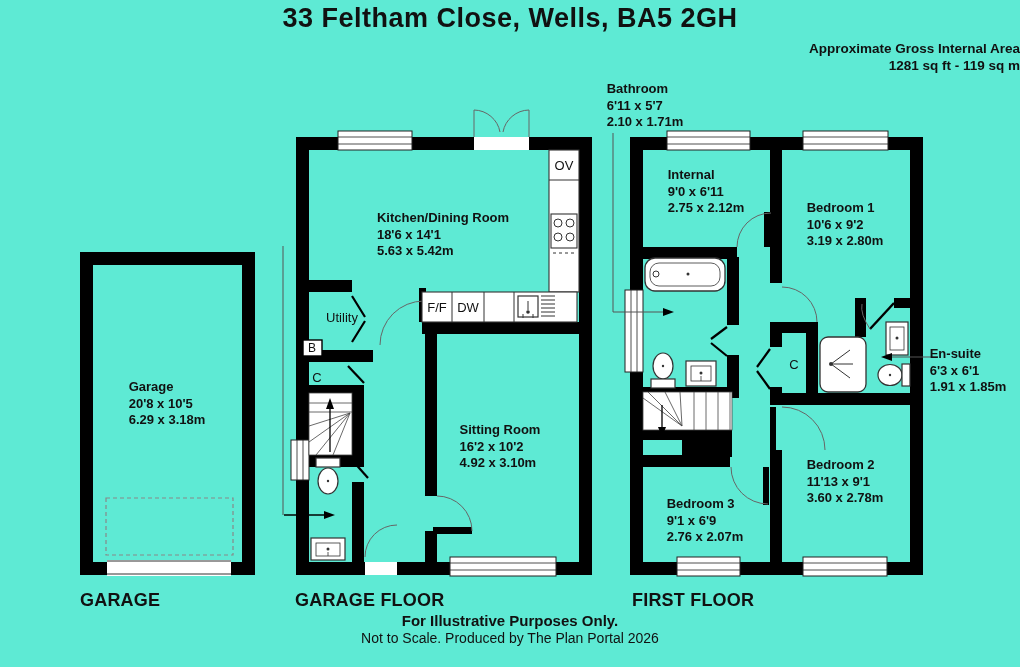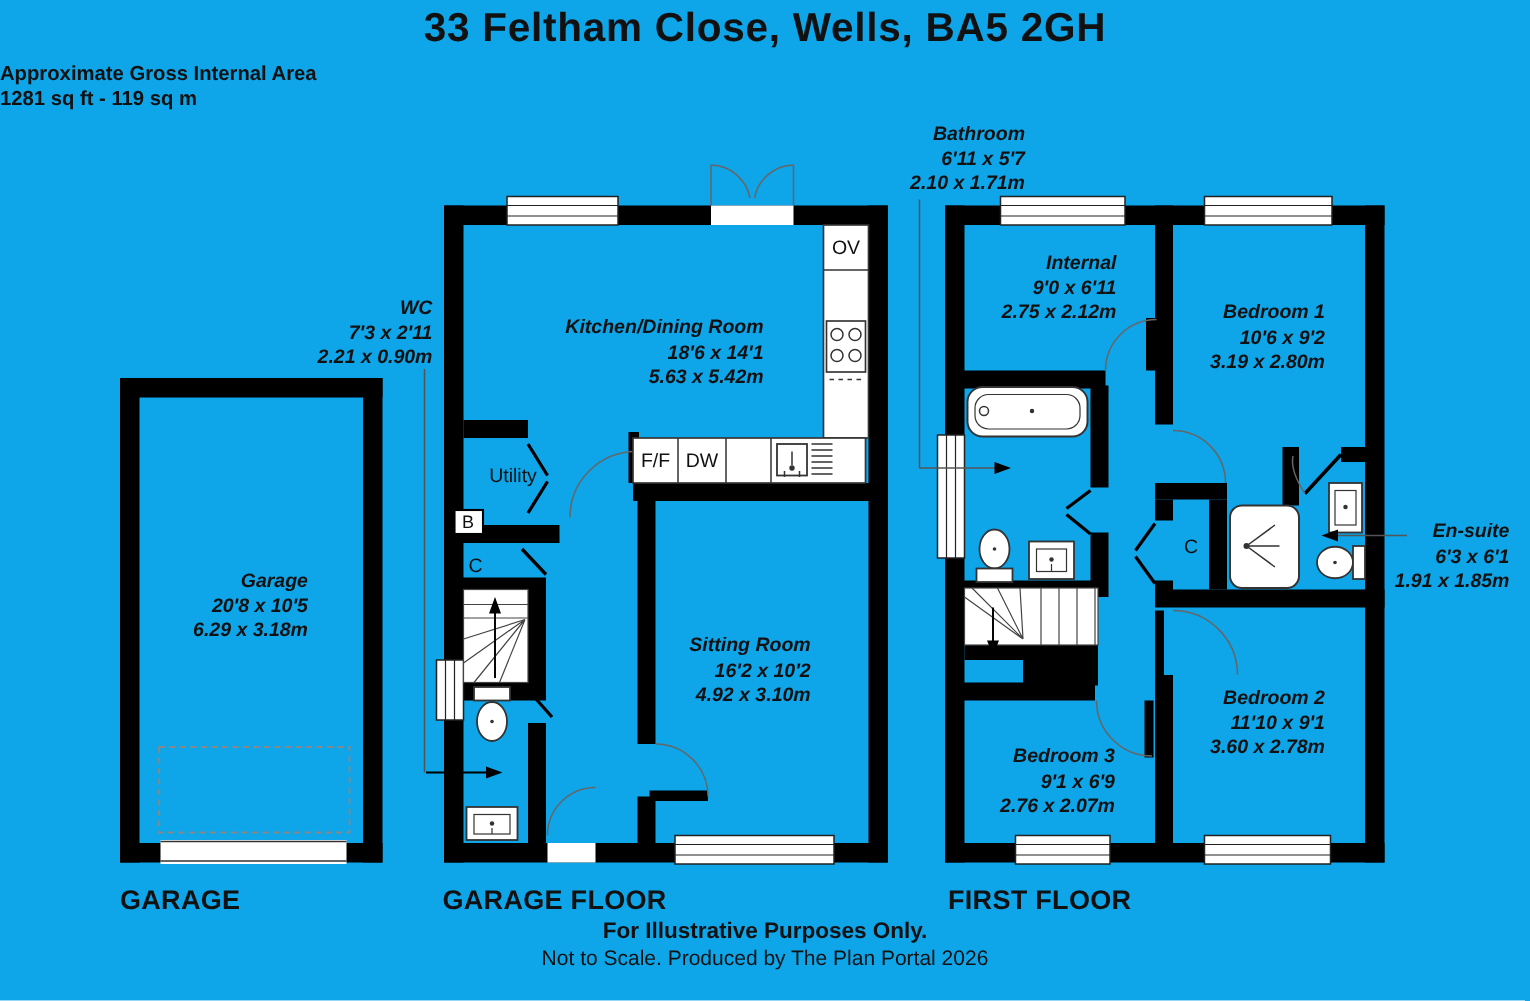--- a/index.html
+++ b/index.html
@@ -1,23 +1,23 @@
 <!DOCTYPE html>
 <html><head>
 <meta charset="utf-8">
 <style>
   html,body{margin:0;padding:0;background:#ffffff;}
-  .canvas{position:relative;width:1020px;height:667px;background:#0ea5e9;overflow:hidden;
+  .canvas{position:relative;width:1020px;height:667px;background:#5eead4;overflow:hidden;
           font-family:"Liberation Sans",sans-serif;color:#111;}
   .plan-svg{position:absolute;left:0;top:0;}
   .hdr-title{position:absolute;left:0;right:0;top:3px;text-align:center;
              font-size:27px;font-weight:bold;letter-spacing:0.5px;}
-  .hdr-sub{position:absolute;left:0;right:0;text-align:left;font-size:13.5px;font-weight:bold;}
-  .room-label{position:absolute;transform:translateX(-50%);text-align:right;white-space:nowrap;
-              font-size:13px;line-height:16.5px;font-weight:bold;font-style:italic;}
+  .hdr-sub{position:absolute;left:0;right:0;text-align:right;font-size:13.5px;font-weight:bold;}
+  .room-label{position:absolute;transform:translateX(-50%);text-align:left;white-space:nowrap;
+              font-size:13px;line-height:16.5px;font-weight:bold;}
   .tag{position:absolute;transform:translate(-50%,-50%);font-weight:normal;font-size:13px;white-space:nowrap;}
   .tag.small{font-size:12px;}
   .floor-label{position:absolute;font-size:18px;font-weight:bold;letter-spacing:0.2px;white-space:nowrap;}
   .footer1{position:absolute;left:0;right:0;top:618px;text-align:center;font-size:14px;margin-top:12px;}
   .footer2{position:absolute;left:0;right:0;top:612px;text-align:center;font-size:15px;font-weight:bold;}
 </style>
 </head>
 <body>
 
 <div class="canvas">
@@ -259,25 +259,20 @@
 
   <div class="hdr-title">33 Feltham Close, Wells, BA5 2GH</div>
   <div class="hdr-sub" style="top:41px">Approximate Gross Internal Area</div>
   <div class="hdr-sub" style="top:58px">1281 sq ft - 119 sq m</div>
 
   <div class="room-label" style="left:645px;top:81px">
     <div>Bathroom</div>
     <div>6'11 x 5'7</div>
     <div>2.10 x 1.71m</div>
   </div>
-  <div class="room-label" style="left:250px;top:197px">
-    <div>WC</div>
-    <div>7'3 x 2'11</div>
-    <div>2.21 x 0.90m</div>
-  </div>
   <div class="room-label" style="left:968px;top:346px">
     <div>En-suite</div>
     <div>6'3 x 6'1</div>
     <div>1.91 x 1.85m</div>
   </div>
 
   <div class="room-label" style="left:167px;top:379px">
     <div>Garage</div>
     <div>20'8 x 10'5</div>
     <div>6.29 x 3.18m</div>
@@ -297,21 +292,21 @@
     <div>9'0 x 6'11</div>
     <div>2.75 x 2.12m</div>
   </div>
   <div class="room-label" style="left:845px;top:200px">
     <div>Bedroom 1</div>
     <div>10'6 x 9'2</div>
     <div>3.19 x 2.80m</div>
   </div>
   <div class="room-label" style="left:845px;top:457px">
     <div>Bedroom 2</div>
-    <div>11'10 x 9'1</div>
+    <div>11'13 x 9'1</div>
     <div>3.60 x 2.78m</div>
   </div>
   <div class="room-label" style="left:705px;top:496px">
     <div>Bedroom 3</div>
     <div>9'1 x 6'9</div>
     <div>2.76 x 2.07m</div>
   </div>
 
   <div class="tag" style="left:342px;top:317px">Utility</div>
   <div class="tag small" style="left:312px;top:348px">B</div>

